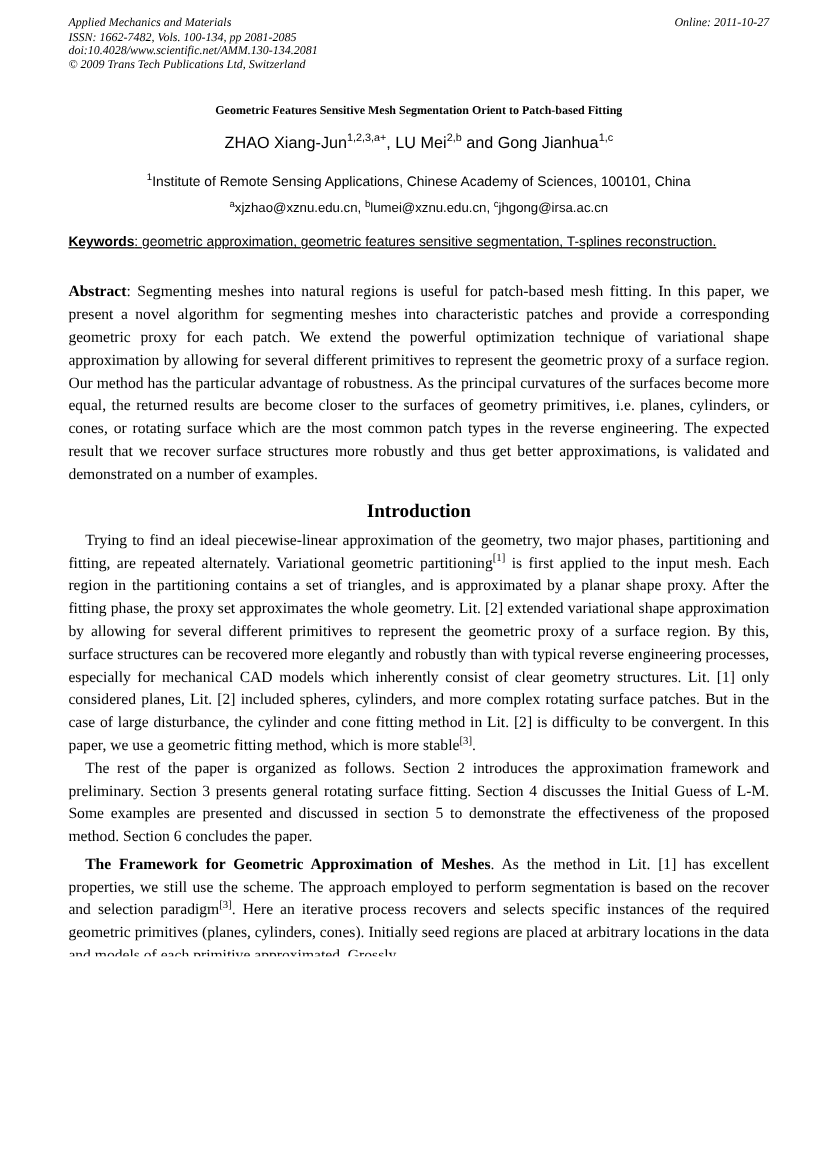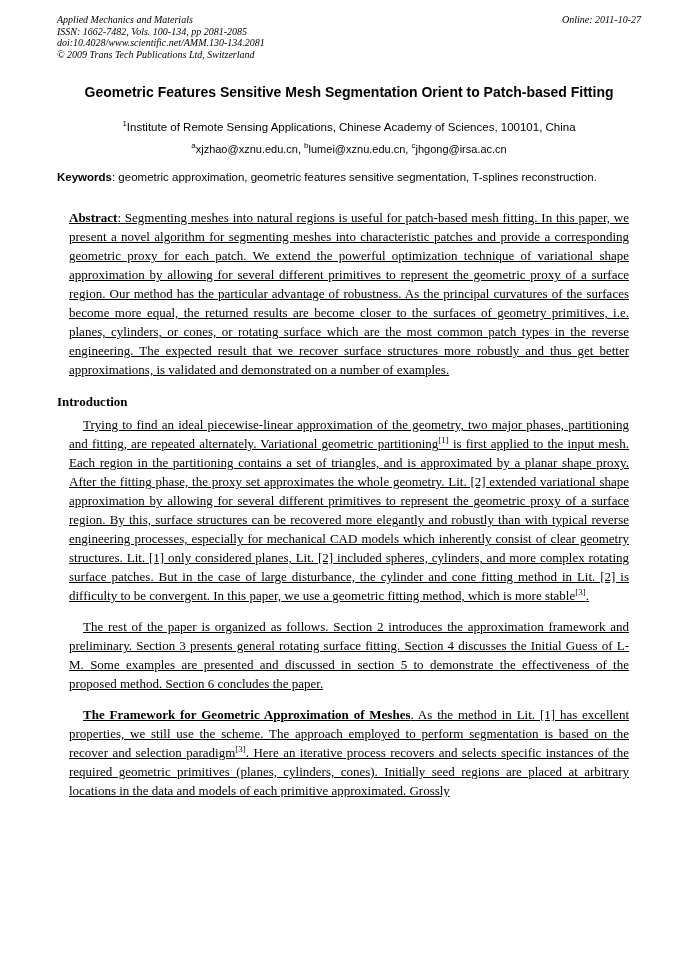--- a/index.html
+++ b/index.html
@@ -28,23 +28,23 @@
     font-style: italic;
     font-size: 10px;
     line-height: 11.5px;
     font-family: "Liberation Serif", serif;
   }
   .pub-header-left div { white-space: nowrap; }
   .online-date { white-space: nowrap; text-align: right; }
 
   
   .paper-title {
-    font-family: Liberation Sans, sans-serif;
+    font-family: Liberation Serif, serif;
     font-weight: bold;
-    font-size: 14px;
+    font-size: 10px;
     line-height: 19px;
     text-align: center;
     margin: 23px 0 0 0;
   }
   .authors-line {
     font-family: "Liberation Sans", sans-serif;
     font-size: 13.5px;
     line-height: 17px;
     text-align: center;
     margin-top: 8px;
@@ -73,44 +73,45 @@
     line-height: 0;
   }
 
   
   .kw {
     font-family: "Liberation Sans", sans-serif;
     font-size: 11.5px;
     line-height: 16px;
     text-align: justify;
     margin: 9px 0 0 0;
+    text-decoration: underline;
   }
   .kw b { font-weight: bold; }
 
   
   .body-p {
     font-family: "Liberation Serif", serif;
     font-size: 13px;
     line-height: 19px;
     text-align: justify;
-    margin: 12px;
-    text-decoration: underline;
+    margin: 0;
   }
   .body-p sup {
     font-size: 9px;
     line-height: 0;
   }
   .abstract-p { margin-top: 23px; }
   .indent { text-indent: 14px; }
   .section-heading {
     font-family: "Liberation Serif", serif;
-    font-size: 13px;
+    font-size: 16px;
     line-height: 19px;
     font-weight: bold;
     margin: 13px 0 0 0;
+    text-align: center;
   }
   .para-gap { margin-top: 4px; }
   .prelim-heading { margin-top: 12px; }
 </style>
 </head>
 <body>
 
 <div class="page">
   <div class="content">
 
@@ -119,20 +120,21 @@
         <div>Applied Mechanics and Materials</div>
         <div>ISSN: 1662-7482, Vols. 100-134, pp 2081-2085</div>
         <div>doi:10.4028/www.scientific.net/AMM.130-134.2081</div>
         <div>© 2009 Trans Tech Publications Ltd, Switzerland</div>
       </div>
       <div class="online-date">Online: 2011-10-27</div>
     </div>
 
     <h1 class="paper-title">Geometric Features Sensitive Mesh Segmentation Orient to Patch-based Fitting</h1>
 
+    <div class="authors-line"><span><span>ZHAO Xiang-Jun</span><sup>1,2,3,a+</sup></span><span>, </span><span><span>LU Mei</span><sup>2,b</sup></span><span> and </span><span><span>Gong Jianhua</span><sup>1,c</sup></span></div>
 
     <div class="affiliations">
       <div class="affiliation-line"><sup>1</sup><span>Institute of Remote Sensing Applications, Chinese Academy of Sciences, 100101, China</span></div>
       <div class="emails-line"><sup>a</sup><span>xjzhao@xznu.edu.cn</span><span>, </span><sup>b</sup><span>lumei@xznu.edu.cn</span><span>, </span><sup>c</sup><span>jhgong@irsa.ac.cn</span></div>
     </div>
 
     <p class="kw"><b>Keywords</b><span>: geometric approximation, geometric features sensitive segmentation, T-splines reconstruction.</span></p>
 
     <p class="body-p abstract-p"><b>Abstract</b><span>: Segmenting meshes into natural regions is useful for patch-based mesh fitting. In this paper, we present a novel algorithm for segmenting meshes into characteristic patches and provide a corresponding geometric proxy for each patch. We extend the powerful optimization technique of variational shape approximation by allowing for several different primitives to represent the geometric proxy of a surface region. Our method has the particular advantage of robustness. As the principal curvatures of the surfaces become more equal, the returned results are become closer to the surfaces of geometry primitives, i.e. planes, cylinders, or cones, or rotating surface which are the most common patch types in the reverse engineering. The expected result that we recover surface structures more robustly and thus get better approximations, is validated and demonstrated on a number of examples.</span></p>
 

